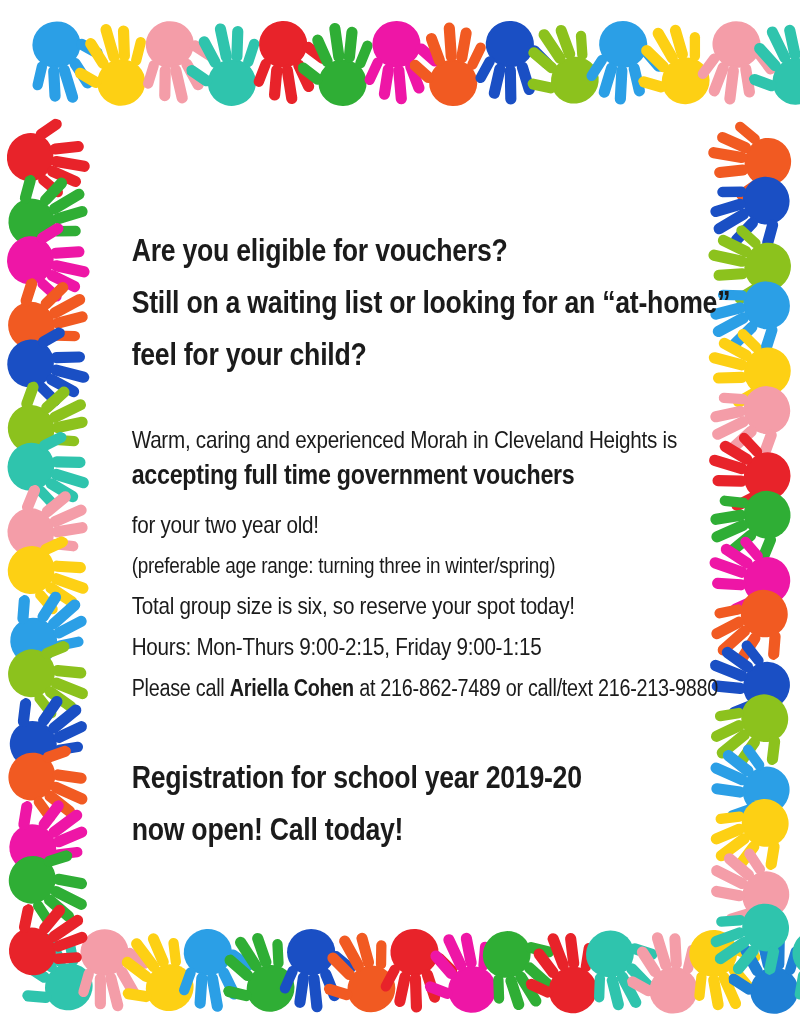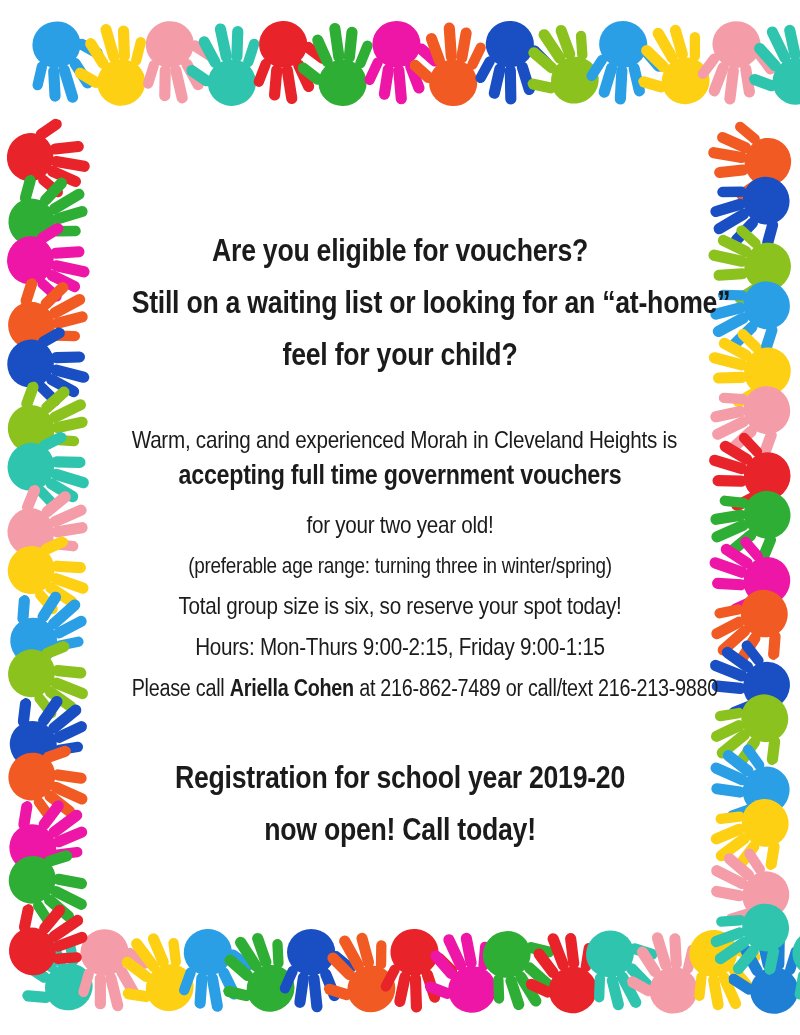--- a/index.html
+++ b/index.html
@@ -10,21 +10,20 @@
     position: relative;
     font-family: "Liberation Sans", sans-serif;
   }
   .border-layer { position: absolute; inset: 0; }
   .hand { position: absolute; width: 86px; height: 99px; }
   .hand svg { display: block; width: 100%; height: 100%; }
 
   .content {
     position: absolute;
     left: 88px; right: 88px; top: 225px;
-    text-align: center;
     color: #1b1b1b;
   }
   .line {
     white-space: pre;
     transform: scaleX(0.86);
     transform-origin: 50% 50%;
     letter-spacing: -0.3px;
     margin: 0;
   }
   .h        { font-size: 31px; font-weight: 700; line-height: 52px; }

